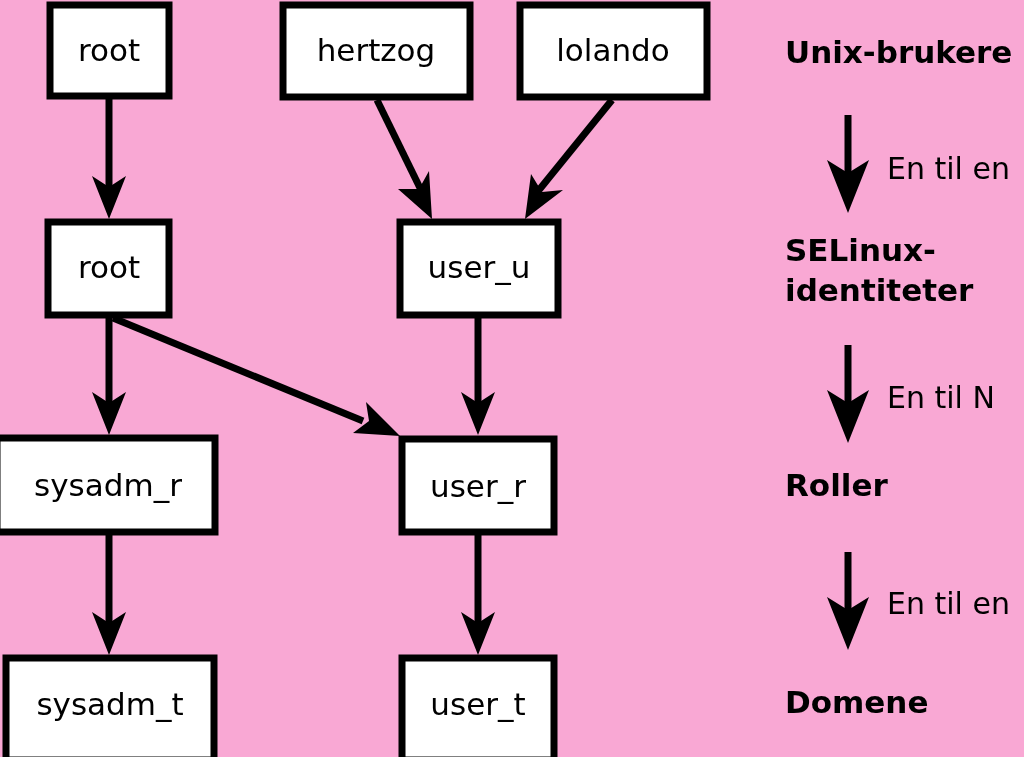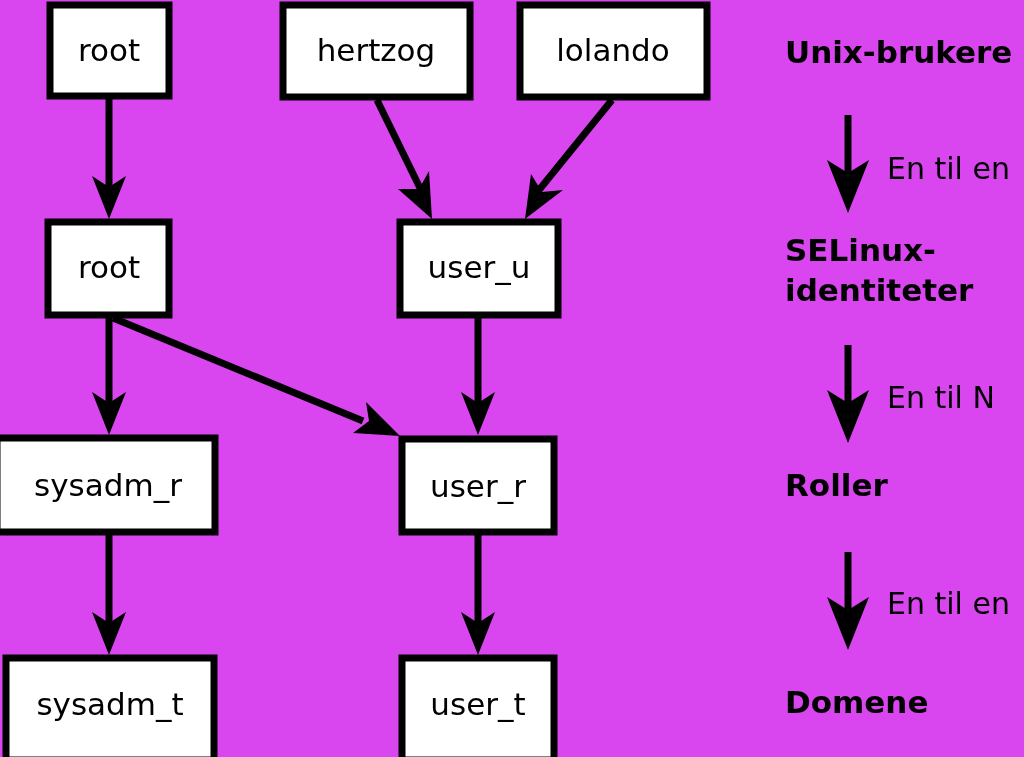--- a/index.html
+++ b/index.html
@@ -9,21 +9,21 @@
     background: #ffffff;
   }
   body {
     font-family: "DejaVu Sans", "Liberation Sans", sans-serif;
     -webkit-font-smoothing: antialiased;
   }
   #canvas {
     position: relative;
     width: 1024px;
     height: 757px;
-    background: #d946ef;
+    background: #f9a8d4;
     overflow: hidden;
   }
   #graph-svg {
     position: absolute;
     left: 0;
     top: 0;
     width: 1024px;
     height: 757px;
     display: block;
   }

